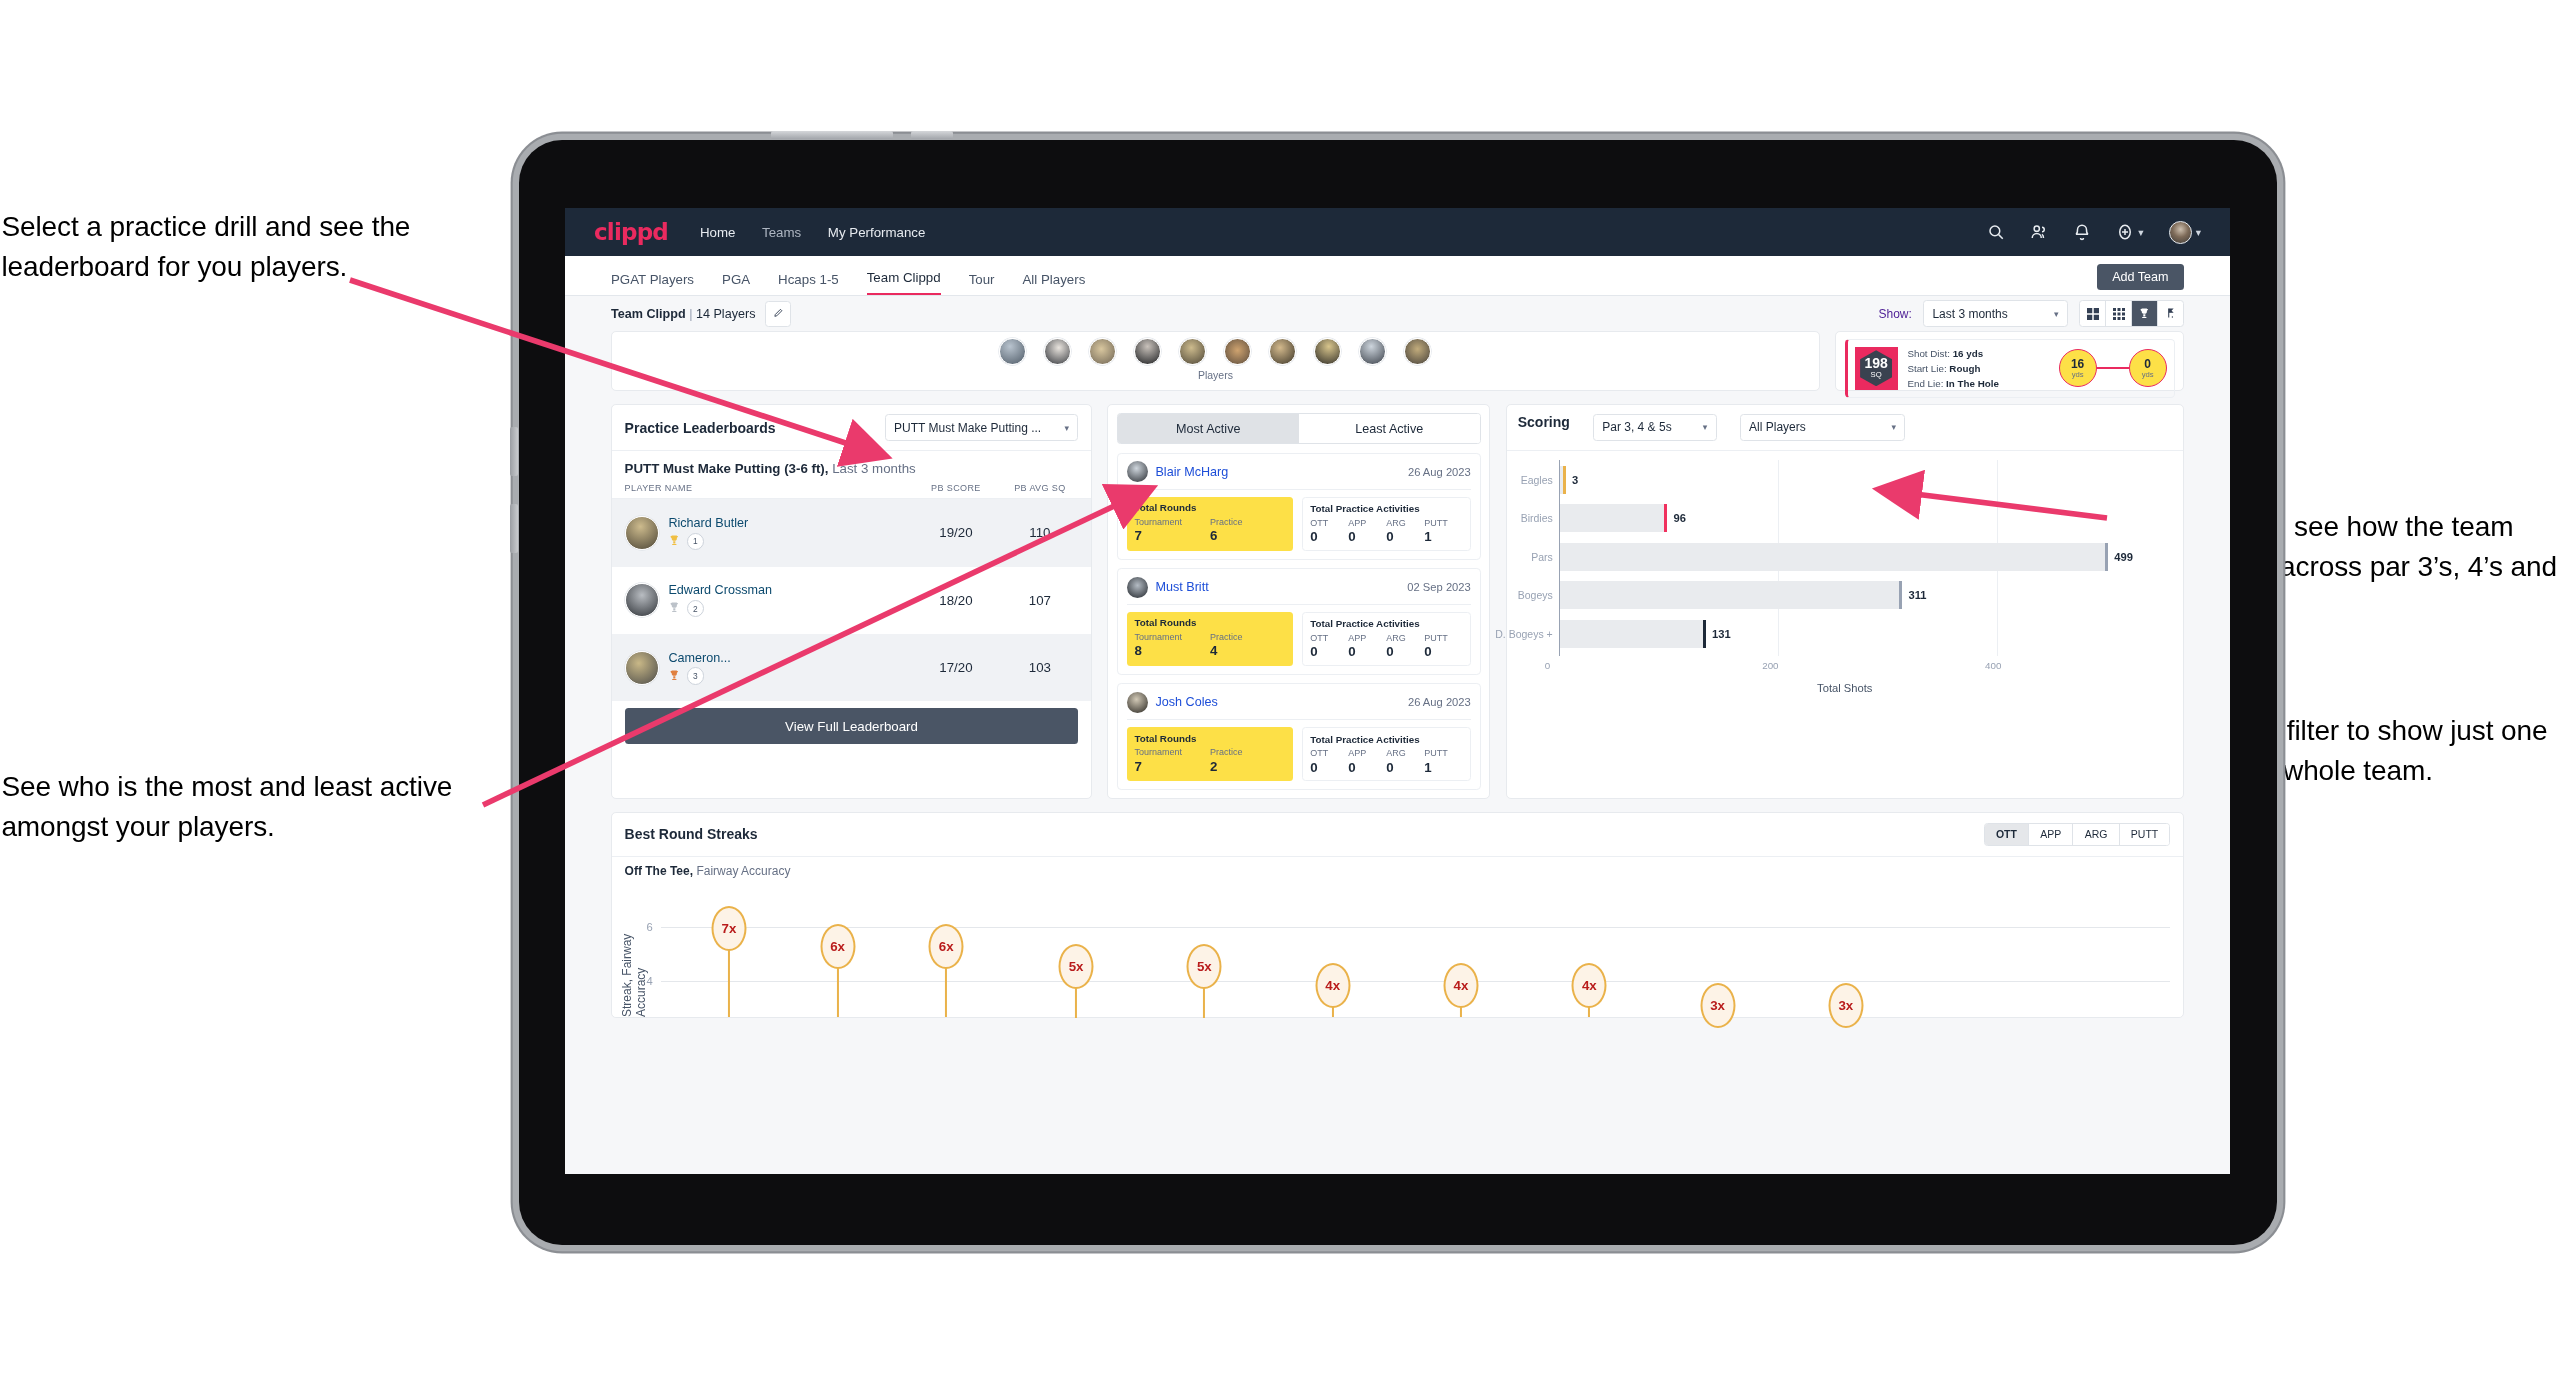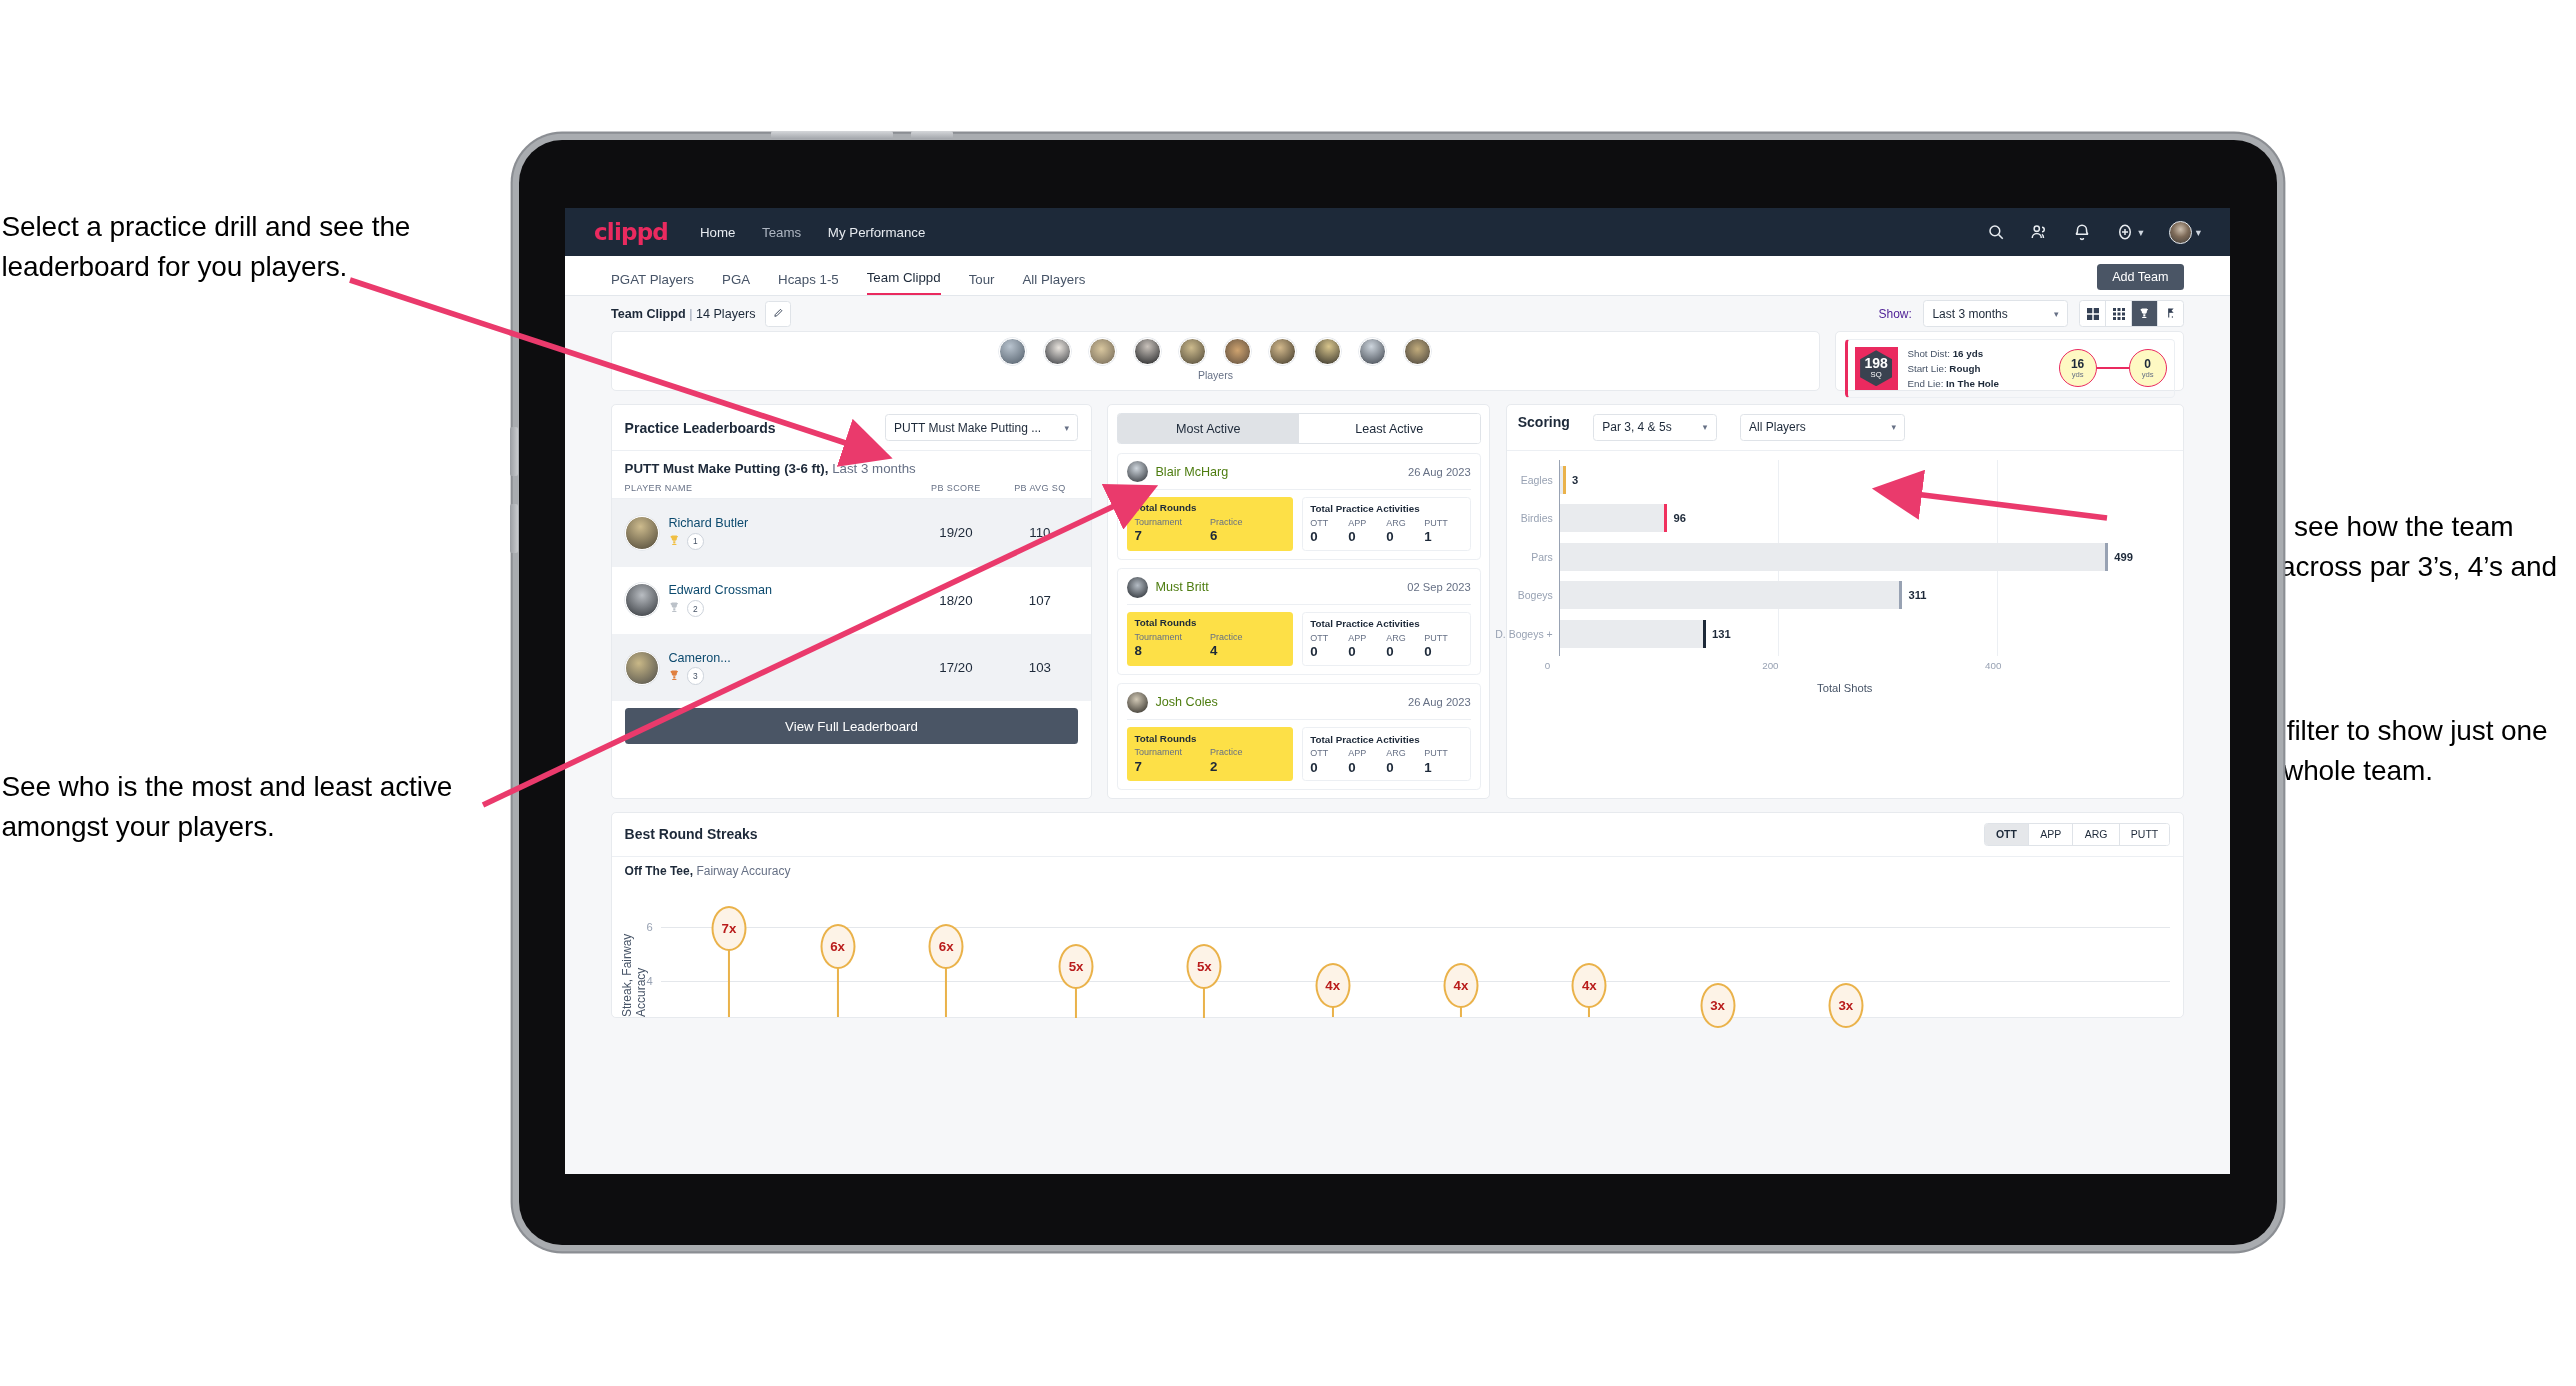--- a/index.html
+++ b/index.html
@@ -81,21 +81,21 @@
     padding:5.6px 7px;border-left:3.5px solid #ea2a5f;}
   .hexwrap{width:43px;height:43px;background:#ea2a5f;display:flex;align-items:center;justify-content:center;}
   .hex{width:32px;height:36px;background:#3a4250;
        clip-path:polygon(50% 0,100% 25%,100% 75%,50% 100%,0 75%,0 25%);
        color:#fff;display:flex;flex-direction:column;align-items:center;justify-content:center;}
   .hex .n{font-size:14px;font-weight:700;line-height:1;}
   .hex .u{font-size:7.7px;line-height:1.4;}
   .shottext{font-size:9.8px;color:#475467;line-height:1.55;}
   .shottext b{color:#1d2939;}
   .dotline{margin-left:auto;display:flex;align-items:center;}
-  .ydcircle{width:36px;height:36px;border-radius:50%;border:1.4px solid #ea2a5f;background:#fef9c3;
+  .ydcircle{width:36px;height:36px;border-radius:50%;border:1.4px solid #ea2a5f;background:#fde047;
     display:flex;flex-direction:column;align-items:center;justify-content:center;}
   .ydcircle .n{font-size:12px;font-weight:700;color:#1d2939;line-height:1;}
   .ydcircle .u{font-size:7.7px;color:#667085;}
   .connector{width:32px;height:2.1px;background:#ea2a5f;}
   
   #midrow{margin-top:12.6px;}
   #lbcard{width:479px;padding:0 0 9.8px 0;}
   .lb-head{display:flex;align-items:center;padding:9.8px 12.6px 8.4px 12.6px;}
   .lb-title{font-size:14px;font-weight:700;color:#1d2939;}
   .drillsel{margin-left:auto;width:175px;}
@@ -118,21 +118,21 @@
   .fullbtn{margin:7px 12.6px 0 12.6px;background:#4a5565;color:#fff;text-align:center;
     font-size:13.3px;padding:10.5px 0;border-radius:3.5px;}
   
   #activecard{width:364px;padding:8.4px;}
   .seg{display:flex;border:0.7px solid #dfe3e8;border-radius:3.5px;overflow:hidden;}
   .seg div{flex:1;text-align:center;font-size:12.6px;padding:7.7px 0;color:#1d2939;background:#fff;}
   .seg div.sel{background:#dfe2e6;}
   .pcard{border:0.7px solid #eceff3;border-radius:4.2px;padding:7.7px 9px;margin-top:8.4px;}
   .pc-head{display:flex;align-items:center;padding-bottom:6.3px;border-bottom:0.7px solid #eceff3;}
   .pc-av{width:21px;height:21px;border-radius:50%;margin-right:7.7px;}
-  .pc-nm{font-size:12.6px;color:#4d7c0f;}
+  .pc-nm{font-size:12.6px;color:#1d4ed8;}
   .pc-date{margin-left:auto;font-size:11.2px;color:#667085;}
   .pc-body{display:flex;gap:8.4px;margin-top:7px;}
   .blk{border-radius:3.5px;padding:5.6px 7.7px;}
   .blk.gray{background:#fde047;width:151px;}
   .blk.out{border:0.7px solid #eceff3;flex:1;}
   .blk-t{font-size:9.8px;font-weight:700;color:#1d2939;margin-bottom:3.5px;}
   .mini{display:flex;}
   .mini .col{flex:1;}
   .mini .k{font-size:9px;color:#667085;}
   .mini .v{font-size:13.3px;font-weight:700;color:#1d2939;margin-top:1.4px;}

